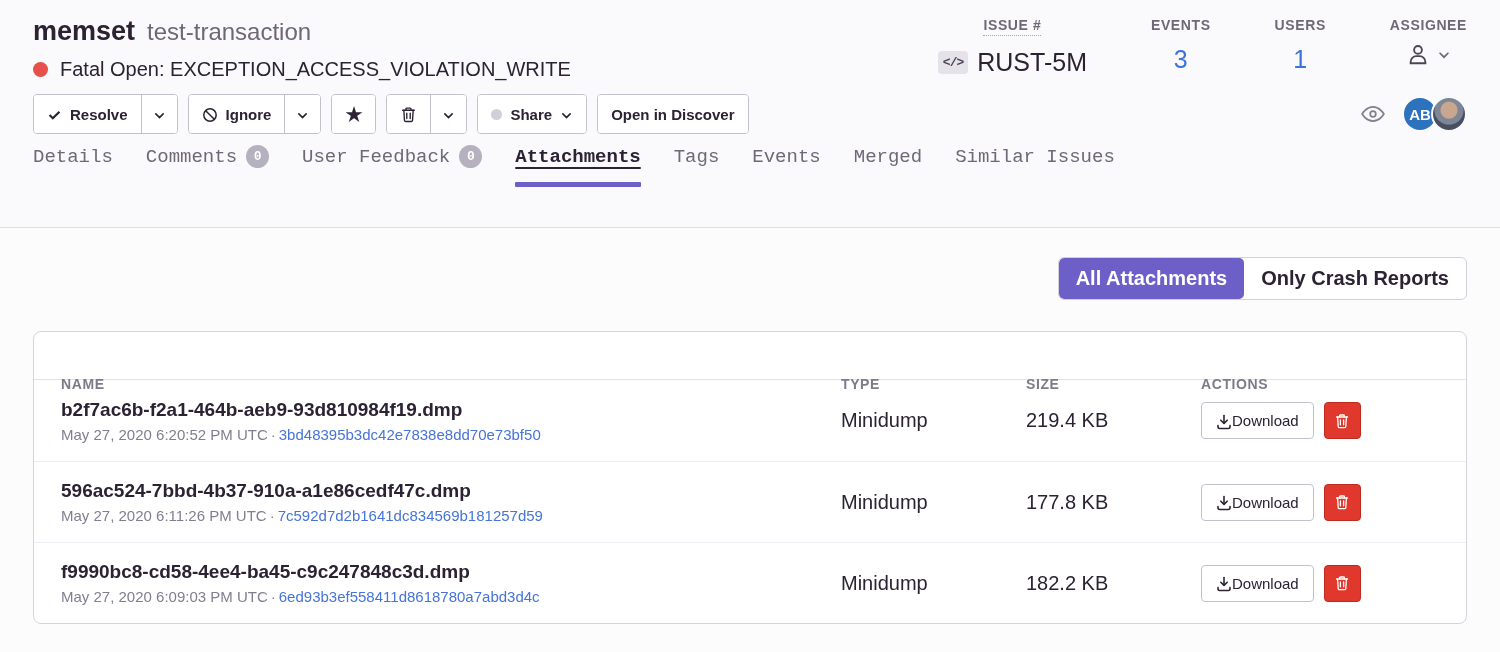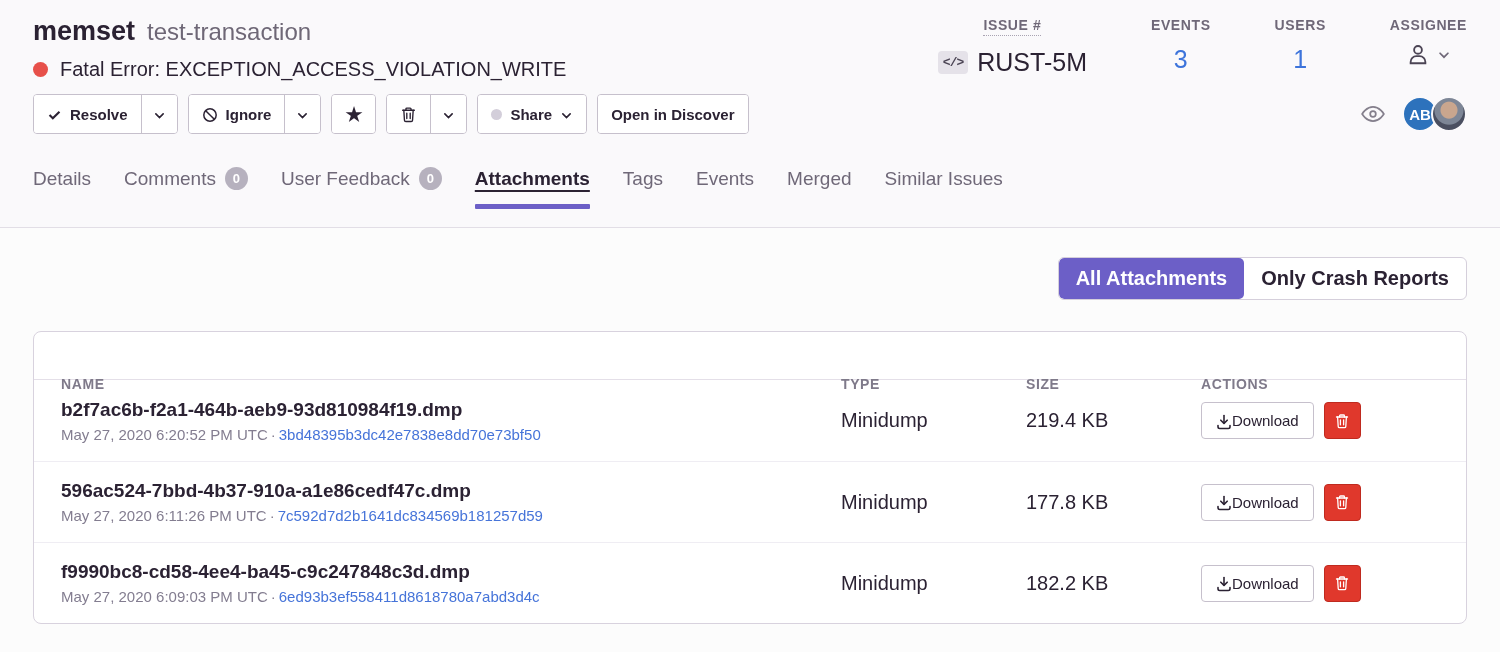--- a/index.html
+++ b/index.html
@@ -63,21 +63,21 @@
     display: flex; align-items: center; justify-content: center;
     font-size: 15px; font-weight: 700; color: #fff; cursor: pointer;
   }
   .avatar-ab { background: #2D72BC; z-index: 1; }
   .avatar-photo {
     margin-left: -7px; z-index: 2;
     background: radial-gradient(circle at 50% 38%, #c9a68e 0 8px, #7d8696 9px 14px, #4a4f60 15px);
   }
 
   
-  .tabs { display: flex; gap: 33px; margin-top: 33px; padding-left: 0; }
+  .tabs { display: flex; gap: 33px; margin-top: 11px; padding-left: 0; font-family: Liberation Mono, monospace; }
   .tab {
     font-size: 19px; color: #6F6878; padding-bottom: 18px; cursor: pointer;
     position: relative; display: flex; align-items: center; gap: 9px; list-style: none;
   }
   .tab.active { color: #2B2233; font-weight: 600; }
   .tab.active .tab-label { text-decoration: underline; text-decoration-thickness: 2px; text-underline-offset: 5px; }
   .tab.active::after {
     content: ""; position: absolute; left: 0; right: 0; bottom: -1px; height: 5px;
     background: #6C5FC7; border-radius: 1px;
   }
@@ -133,21 +133,21 @@
 <div class="top">
   <div class="header-row">
     <div>
       <div class="title-line">
         <span class="issue-title">memset</span>
         <span class="issue-subtitle">test-transaction</span>
       </div>
       <div class="error-line">
         <span class="error-dot"></span>
         <span class="error-text">
-          <span>Fatal Error:</span>
+          <span>Fatal Open:</span>
           <span>EXCEPTION_ACCESS_VIOLATION_WRITE</span>
         </span>
       </div>
     </div>
 
     <div class="stats">
       <div class="stat">
         <span class="stat-label dotted">ISSUE #</span>
         <span class="stat-value">
           <span class="code-chip">&lt;/&gt;</span>

